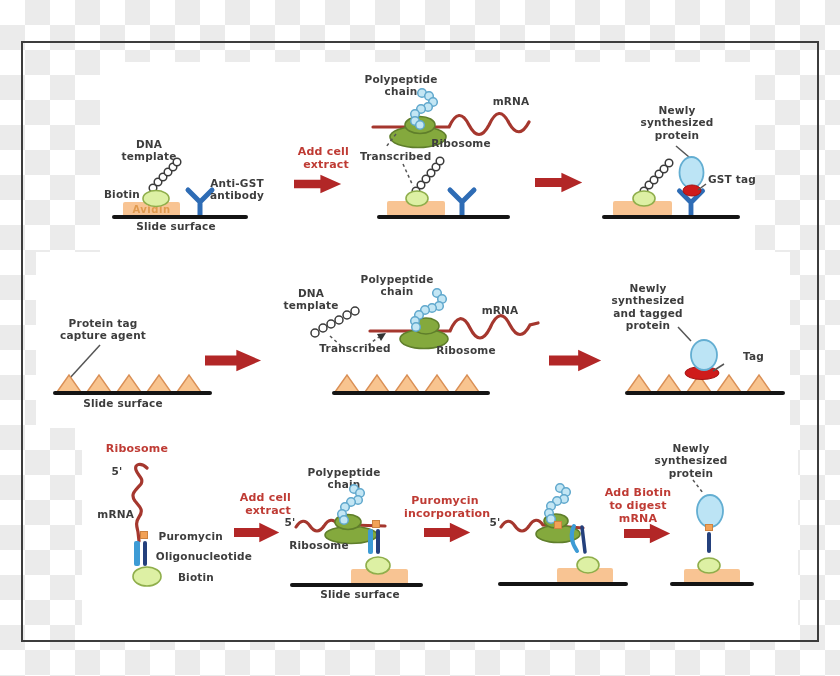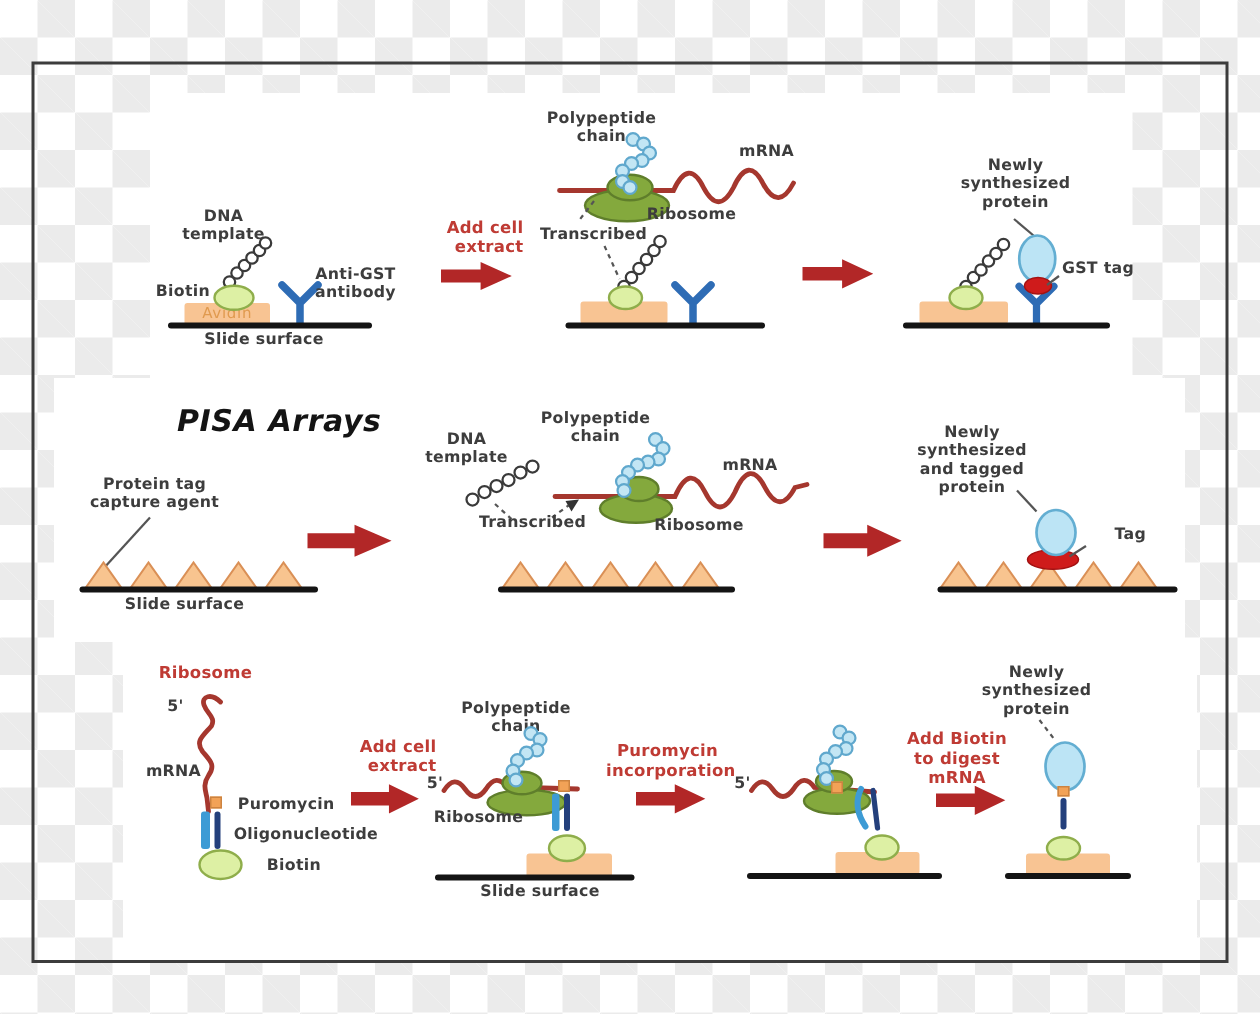--- a/index.html
+++ b/index.html
@@ -19,21 +19,21 @@
   .title{position:absolute;font-style:italic;font-weight:700;font-size:20px;
     color:#141414;letter-spacing:.4px;white-space:pre;}
   .btitle{position:absolute;font-weight:700;font-size:19px;color:#141414;white-space:pre;}
   .btitle .it{font-style:italic;}
   .lbl{position:absolute;font-weight:700;font-size:10.5px;line-height:1.18;
     color:#3d3d3d;text-align:center;white-space:pre-line;letter-spacing:.2px;}
   .tl{text-align:right;} .tr{text-align:right;}
   .red{color:#bf3b34;font-size:11px;}
   .sline{position:absolute;background:#141414;height:3.5px;border-radius:2px;}
   .pad{position:absolute;background:#f8c493;border-radius:2px;}
-  .pad span{display:block;font-weight:400;font-size:10px;color:#e09a4f;
+  .pad span{display:block;font-weight:700;font-size:10px;color:#e09a4f;
     text-align:center;line-height:15px;letter-spacing:.5px;}
   .sq{position:absolute;background:#f2a257;border:1px solid #cd8340;box-sizing:border-box;}
   .barl{position:absolute;background:#3d9bd5;border-radius:2px;}
   .bard{position:absolute;background:#24407c;border-radius:2px;}
   svg{position:absolute;overflow:visible;}
   .bead{fill:#c3e6f4;stroke:#60a8cd;stroke-width:1.5;}
   .ring{fill:#ffffff;stroke:#3a3a3a;stroke-width:1.5;}
   .tri{fill:#f8c48f;stroke:#da9056;stroke-width:1.4;}
   .ribo{fill:#84a93d;stroke:#5f7e2b;stroke-width:1.6;}
   .prot{fill:#bce4f5;stroke:#63aed2;stroke-width:1.8;}
@@ -160,21 +160,20 @@
   <svg style="left:696px;top:182px;" width="12" height="10">
       <line class="ptr" x1="10" y1="2" x2="2" y2="8"></line>
     </svg>
   <div class="lbl tl" style="left:706px;top:173px;width:50px;">GST tag</div>
   <div class="pad" style="left:613px;top:201px;width:59px;height:15px;"></div>
   <svg style="left:631px;top:190px;" width="26" height="17">
       <ellipse class="bio" cx="13" cy="8.5" rx="11" ry="7.5"></ellipse>
     </svg>
   <div class="sline" style="left:602px;top:215px;width:138px;"></div>
 
-  <div class="title" style="left:118px;top:268px;">PISA Arrays</div>
 
   <div class="lbl" style="left:52px;top:317px;width:102px;">Protein tag
 capture agent</div>
   <svg style="left:64px;top:342px;" width="40" height="40">
       <line class="ptr" x1="36" y1="3" x2="5" y2="37"></line>
     </svg>
   <svg style="left:56px;top:372px;" width="150" height="21">
     <polygon class="tri" points="1,20 13,3 25,20"></polygon>
       <polygon class="tri" points="31,20 43,3 55,20"></polygon>
       <polygon class="tri" points="61,20 73,3 85,20"></polygon>

